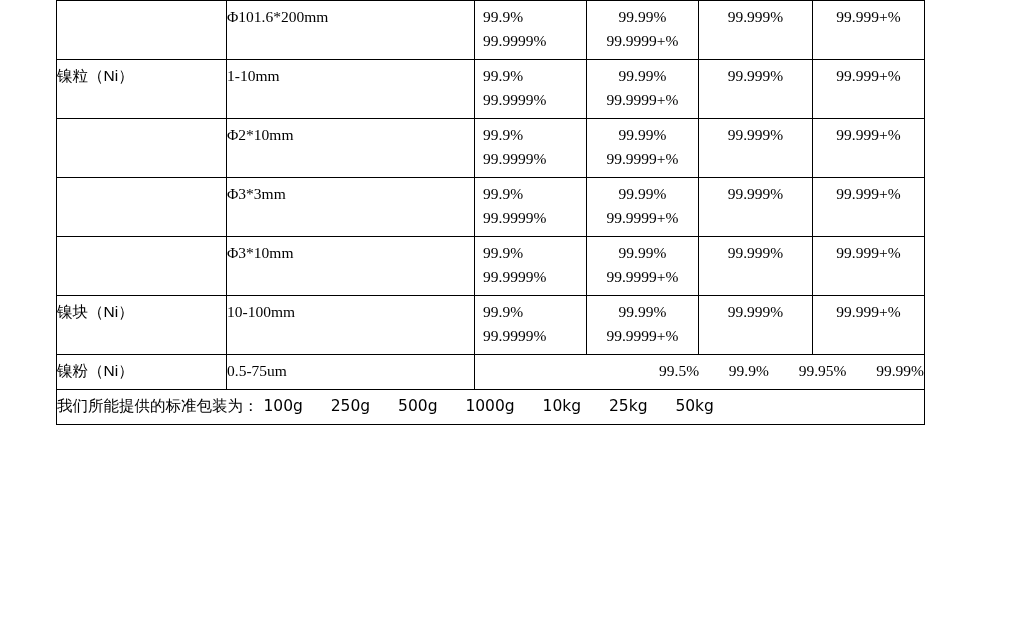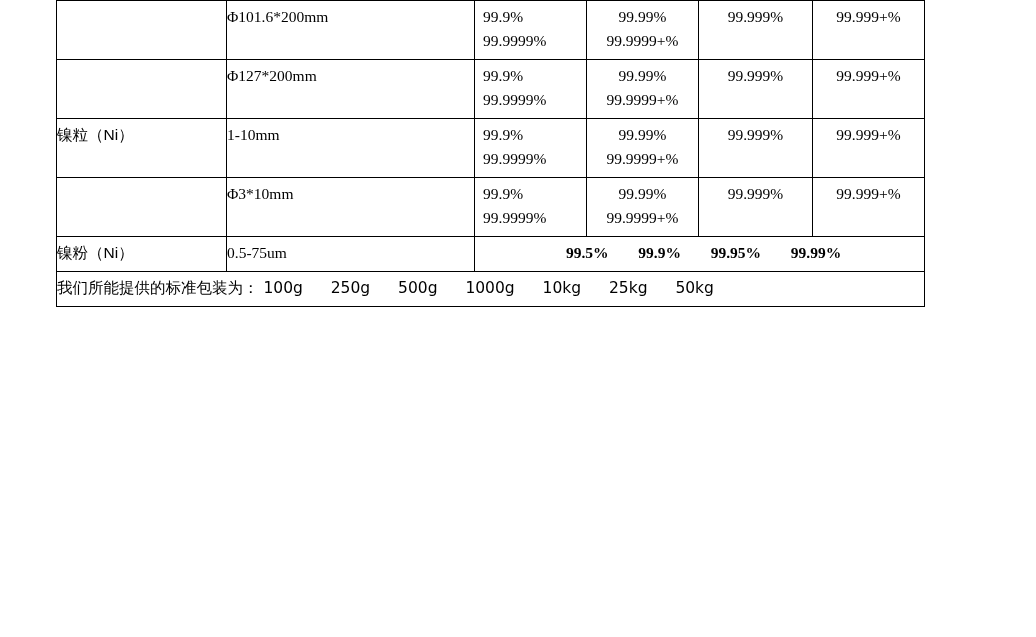--- a/index.html
+++ b/index.html
@@ -67,23 +67,22 @@
     display: block;
     text-align: left;
     padding-left: 8px;
   }
   td.p-c .ln1, td.p-c .ln2 {
     display: block;
     text-align: center;
   }
   .powder-row td.powder-purity {
     padding-left: 8px;
-    text-align: center;
+    text-align: right;
     white-space: nowrap;
-    font-weight: bold;
   }
   .powder-purity .grp {
     display: inline-block;
   }
   .footer-row td {
     padding: 8px 0 8px 12px;
     font-family: "DejaVu Sans", "Liberation Sans", sans-serif;
     font-size: 15px;
   }
   .footer-text .seg {
@@ -121,38 +120,20 @@
           <span class="ln2">99.9999+%</span>
         </td>
         <td class="purity p-c">
           <span class="ln1">99.999%</span>
         </td>
         <td class="purity p-c">
           <span class="ln1">99.999+%</span>
         </td>
       </tr>
 
-      <tr>
-        <td class="cell-name"></td>
-        <td class="cell-size">Φ127*200mm</td>
-        <td class="purity p-first">
-          <span class="ln1">99.9%</span>
-          <span class="ln2">99.9999%</span>
-        </td>
-        <td class="purity p-c">
-          <span class="ln1">99.99%</span>
-          <span class="ln2">99.9999+%</span>
-        </td>
-        <td class="purity p-c">
-          <span class="ln1">99.999%</span>
-        </td>
-        <td class="purity p-c">
-          <span class="ln1">99.999+%</span>
-        </td>
-      </tr>
 
 
       <tr>
         <td class="cell-name">镍粒（Ni）</td>
         <td class="cell-size">1-10mm</td>
         <td class="purity p-first">
           <span class="ln1">99.9%</span>
           <span class="ln2">99.9999%</span>
         </td>
         <td class="purity p-c">
@@ -160,21 +141,57 @@
           <span class="ln2">99.9999+%</span>
         </td>
         <td class="purity p-c">
           <span class="ln1">99.999%</span>
         </td>
         <td class="purity p-c">
           <span class="ln1">99.999+%</span>
         </td>
       </tr>
 
-
+      <tr>
+        <td class="cell-name"></td>
+        <td class="cell-size">Φ2*10mm</td>
+        <td class="purity p-first">
+          <span class="ln1">99.9%</span>
+          <span class="ln2">99.9999%</span>
+        </td>
+        <td class="purity p-c">
+          <span class="ln1">99.99%</span>
+          <span class="ln2">99.9999+%</span>
+        </td>
+        <td class="purity p-c">
+          <span class="ln1">99.999%</span>
+        </td>
+        <td class="purity p-c">
+          <span class="ln1">99.999+%</span>
+        </td>
+      </tr>
+
+      <tr>
+        <td class="cell-name"></td>
+        <td class="cell-size">Φ3*3mm</td>
+        <td class="purity p-first">
+          <span class="ln1">99.9%</span>
+          <span class="ln2">99.9999%</span>
+        </td>
+        <td class="purity p-c">
+          <span class="ln1">99.99%</span>
+          <span class="ln2">99.9999+%</span>
+        </td>
+        <td class="purity p-c">
+          <span class="ln1">99.999%</span>
+        </td>
+        <td class="purity p-c">
+          <span class="ln1">99.999+%</span>
+        </td>
+      </tr>
 
       <tr>
         <td class="cell-name"></td>
         <td class="cell-size">Φ3*10mm</td>
         <td class="purity p-first">
           <span class="ln1">99.9%</span>
           <span class="ln2">99.9999%</span>
         </td>
         <td class="purity p-c">
           <span class="ln1">99.99%</span>
@@ -183,20 +200,38 @@
         <td class="purity p-c">
           <span class="ln1">99.999%</span>
         </td>
         <td class="purity p-c">
           <span class="ln1">99.999+%</span>
         </td>
       </tr>
 
 
 
+      <tr>
+        <td class="cell-name">镍块（Ni）</td>
+        <td class="cell-size">10-100mm</td>
+        <td class="purity p-first">
+          <span class="ln1">99.9%</span>
+          <span class="ln2">99.9999%</span>
+        </td>
+        <td class="purity p-c">
+          <span class="ln1">99.99%</span>
+          <span class="ln2">99.9999+%</span>
+        </td>
+        <td class="purity p-c">
+          <span class="ln1">99.999%</span>
+        </td>
+        <td class="purity p-c">
+          <span class="ln1">99.999+%</span>
+        </td>
+      </tr>
 
       <tr class="powder-row">
         <td class="cell-name">镍粉（Ni）</td>
         <td class="cell-size">0.5-75um</td>
         <td class="purity powder-purity" colspan="4">
           <span class="grp">99.5%</span>
           <span class="sep-wide"></span>
           <span class="grp">99.9%</span>
           <span class="sep-wide"></span>
           <span class="grp">99.95%</span>

